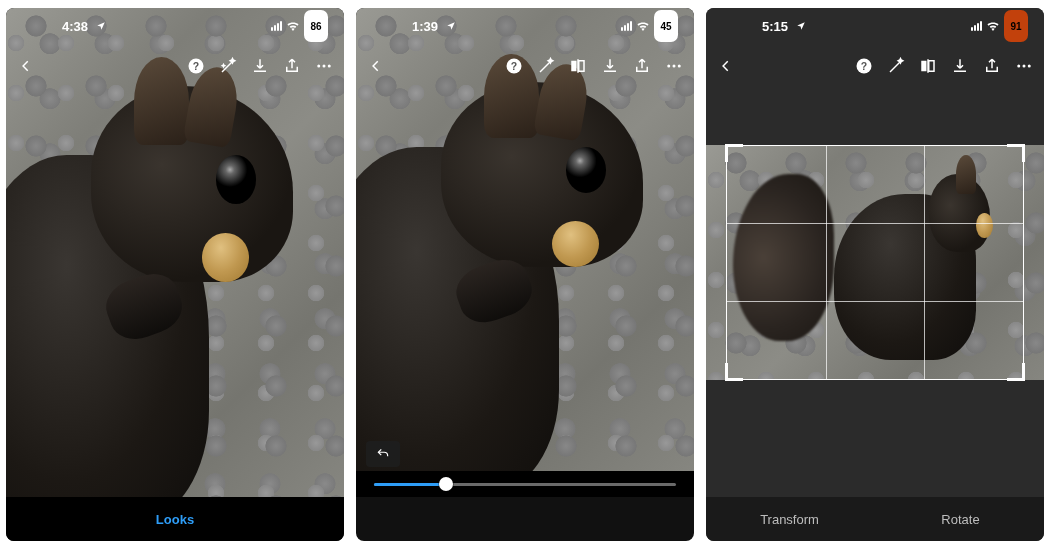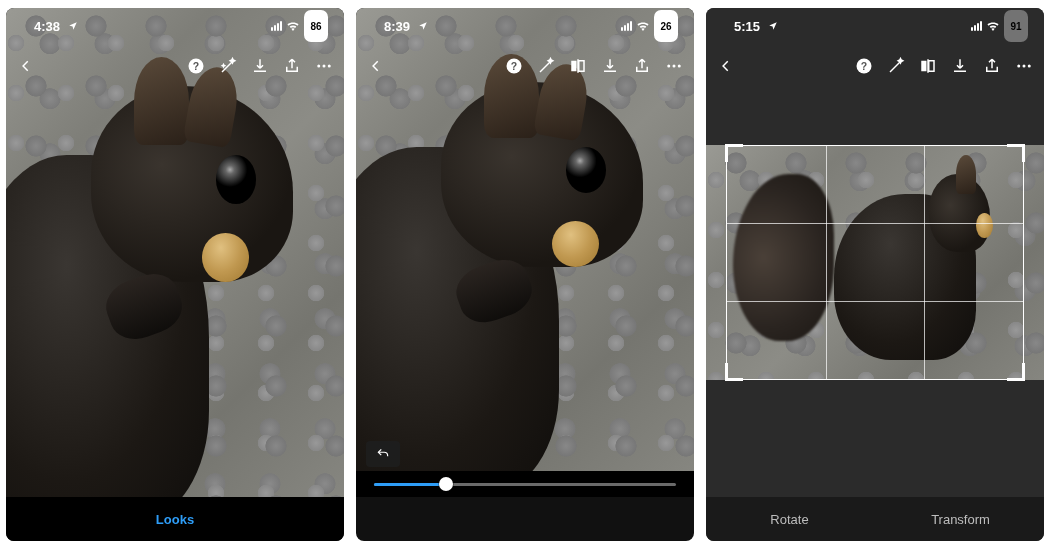--- a/index.html
+++ b/index.html
@@ -30,29 +30,29 @@
     justify-content: space-between;
     padding: 0 16px 0 28px;
     color: #fff;
     font-size: 13px;
     font-weight: 600;
     position: absolute;
     top: 4px; left: 0; right: 0;
     z-index: 50;
   }
   .statusbar.dark { color: #fff; }
-  .status-left { display: flex; align-items: center; gap: 8px; }
+  .status-left { display: flex; align-items: center; gap: 8px; margin-left: 28px; }
   .status-right { display: flex; align-items: center; gap: 4px; }
   .battery-pill {
     display: inline-flex; align-items: center; justify-content: center;
     height: 14px; padding: 16px 4px; border-radius: 7px;
     background: #fff; color: #000; font-size: 10px; font-weight: 700;
     min-width: 24px;
   }
-  .battery-pill.green { background: #737373; color:#000; }
+  .battery-pill.green { background: #c2410c; color:#000; }
   .signal-bars { display:inline-flex; align-items:flex-end; gap:1px; }
   .signal-bars span { width:2px; background:#fff; border-radius:1px; }
   .signal-bars span:nth-child(1){height:4px;}
   .signal-bars span:nth-child(2){height:6px;}
   .signal-bars span:nth-child(3){height:8px;}
   .signal-bars span:nth-child(4){height:10px;}
   .wifi-icon { display:inline-block; }
   .loc-icon { display:inline-block; }
 
   
@@ -322,41 +322,41 @@
   </div>
 
   <div class="bottombar">
     <div class="tab active"><span>Looks</span></div>
   </div>
 </div>
 
 <div class="phone">
   <div class="statusbar">
     <div class="status-left">
-      <span>8:39</span>
+      <span>1:39</span>
       <span class="loc-icon">
         <svg width="10" height="10" viewBox="0 0 24 24" fill="#fff">
             <path d="M3 11l18-8-8 18-2-8-8-2z"></path>
           </svg>
       </span>
     </div>
     <div class="status-right">
       <span class="signal-bars">
           <span></span>
           <span></span>
           <span></span>
           <span></span>
         </span>
       <span class="wifi-icon">
         <svg width="14" height="10" viewBox="0 0 24 18" fill="#fff">
             <path d="M12 18l-3-4c1.8-1.4 4.2-1.4 6 0l-3 4zm-6-8c3.3-2.8 8.7-2.8 12 0l-2 2.6c-2.2-1.9-5.8-1.9-8 0L6 10zm-4-4c5.5-4.7 14.5-4.7 20 0L20 8.4C15.6 4.6 8.4 4.6 4 8.4L2 6z"></path>
           </svg>
       </span>
       <span class="battery-pill">
-          <span>26</span>
+          <span>45</span>
         </span>
     </div>
   </div>
 
   <div class="topnav">
     <div class="nav-left">
       <span class="ico">
         <svg width="14" height="18" viewBox="0 0 24 24" fill="none" stroke="#fff" stroke-width="2.5">
             <polyline points="15 4 7 12 15 20"></polyline>
           </svg>
@@ -521,16 +521,16 @@
       <div class="grid-h1"></div>
       <div class="grid-h2"></div>
       <div class="crop-corner cc-tl"></div>
       <div class="crop-corner cc-tr"></div>
       <div class="crop-corner cc-bl"></div>
       <div class="crop-corner cc-br"></div>
     </div>
   </div>
 
   <div class="bottombar three" style="background:#1a1a1a;">
+    <div class="tab"><span>Transform</span></div>
     <div class="tab"><span>Rotate</span></div>
-    <div class="tab"><span>Transform</span></div>
   </div>
 </div>
 
 </body></html>

